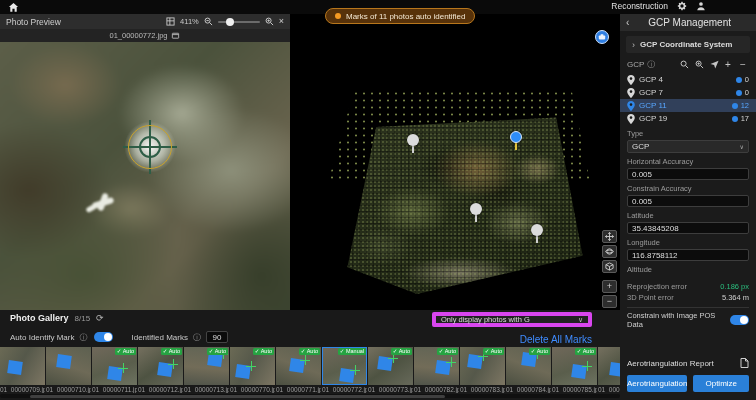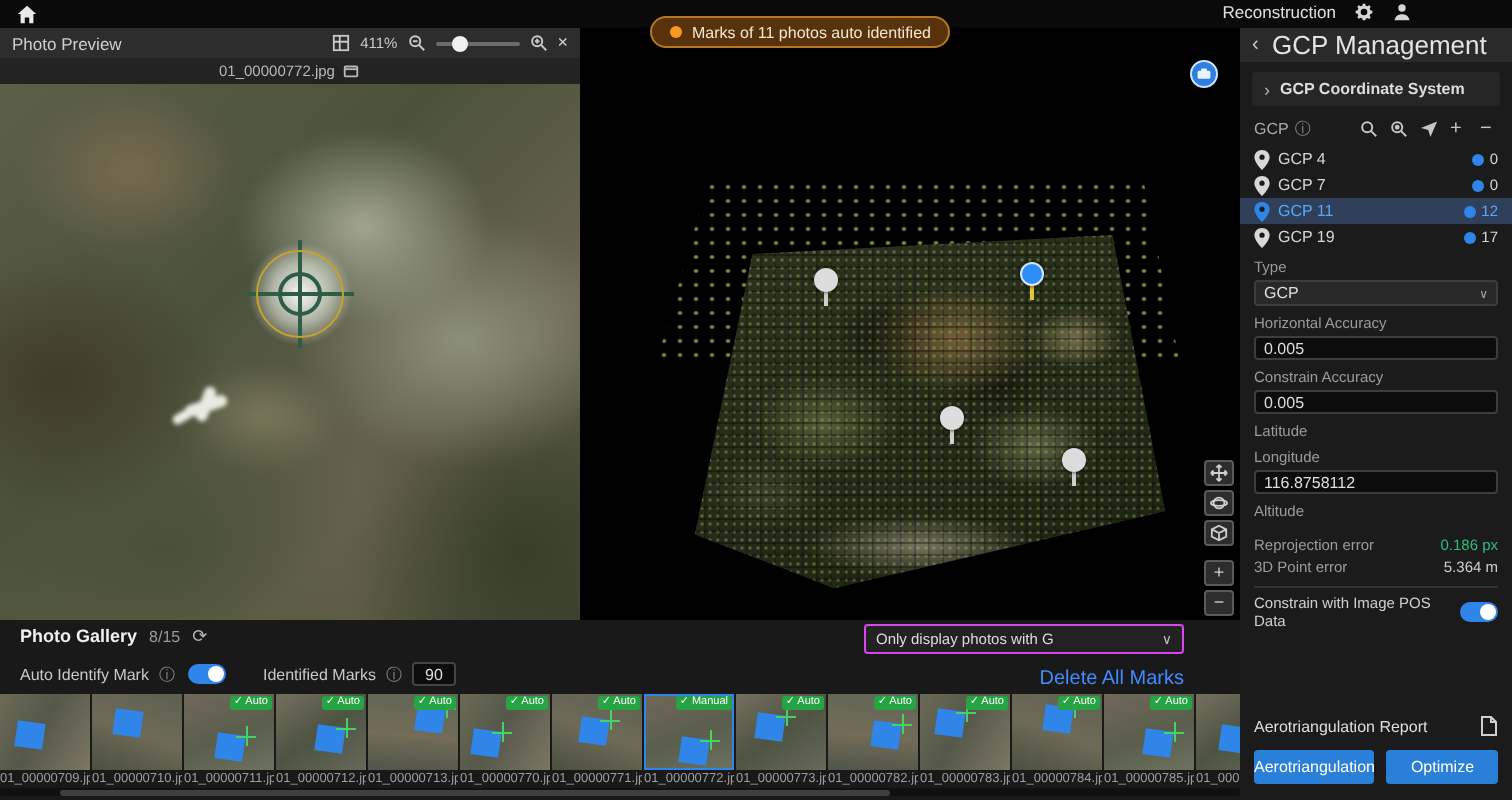--- a/index.html
+++ b/index.html
@@ -103,21 +103,21 @@
   .vp-tools { position:absolute; right:3px; top:216px; display:flex; flex-direction:column; gap:2px; }
   .vp-tool { width:15px; height:13px; background:#2d2d2d; border:1px solid #5a5a5a; border-radius:2px;
     color:#cfcfcf; display:flex; align-items:center; justify-content:center; font-size:9px; line-height:1; }
   .vp-tool svg { width:9px; height:9px; }
   .vp-tools .gap { height:3px; }
 
   
   .gcp-panel { position:absolute; left:620px; top:14px; width:136px; height:386px; background:#1b1b1b; }
   .gp-header { height:17px; background:#2a2a2a; display:flex; align-items:center; padding:0 6px; }
   .gp-back { color:#cfcfcf; font-size:10px; }
-  .gp-title { flex:1; text-align:center; font-size:13px; color:#e3e3e3; }
+  .gp-title { flex:1; text-align:center; font-size:10px; color:#e3e3e3; }
   .coord-row { margin:5px 6px 4px; height:17px; background:#262626; border-radius:2px;
     display:flex; align-items:center; gap:5px; padding:0 6px; }
   .coord-row .chev { color:#bbb; font-size:9px; }
   .coord-row .txt { font-size:8px; color:#ddd; font-weight:bold; }
   .gcp-toolbar { display:flex; align-items:center; padding:2px 7px 3px; }
   .gcp-toolbar .lbl { font-size:8px; color:#aaa; }
   .gcp-toolbar .info { font-size:8px; color:#8a8a8a; margin-left:3px; }
   .gcp-toolbar .ics { margin-left:auto; display:flex; align-items:center; gap:6px; }
   .gcp-toolbar .ics svg, .gcp-toolbar .ics span { width:9px; height:9px; color:#c5c5c5; font-size:10px; line-height:9px; }
   .gcp-list { margin-bottom:4px; }
@@ -154,21 +154,21 @@
   .blue-btn { flex:1; height:17px; background:#2a80d8; border:none; border-radius:2px; color:#fff;
     font-size:8px; font-family:"Liberation Sans",sans-serif; display:flex; align-items:center; justify-content:center; cursor:pointer; }
 
   
   .gallery { position:absolute; left:0; top:310px; width:620px; height:90px; background:#191919; }
   .g-row1 { position:absolute; left:10px; top:3px; display:flex; align-items:center; gap:6px; }
   .g-title { font-size:9px; font-weight:bold; color:#f0f0f0; }
   .g-counter { font-size:8px; color:#9a9a9a; }
   .g-refresh { font-size:9px; color:#b5b5b5; line-height:1; }
   .g-filter { position:absolute; right:28px; top:2px; width:160px; height:15px; background:#222;
-    border:1px solid #d946ef; border-radius:2px; display:flex; align-items:center; padding:0 5px; }
+    border:4px solid #d946ef; border-radius:2px; display:flex; align-items:center; padding:0 5px; }
   .g-filter .ft { font-size:7.5px; color:#dcdcdc; white-space:nowrap; overflow:hidden; }
   .g-filter .caret { margin-left:auto; font-size:7px; color:#bbb; }
   .g-row2 { position:absolute; left:10px; top:21px; display:flex; align-items:center; gap:5px; }
   .g-row2 .t { font-size:8px; color:#c9c9c9; }
   .g-row2 .info { font-size:8px; color:#8a8a8a; }
   .marks-input { width:22px; height:12px; background:#0c0c0c; border:1px solid #444; border-radius:2px;
     color:#dedede; font-size:8px; text-align:center; font-family:"Liberation Sans",sans-serif; }
   .g-delete { position:absolute; right:28px; top:24px; font-size:10px; color:#3f8cff; cursor:pointer; }
   .thumbs { position:absolute; left:0; top:37px; width:620px; height:47px; display:flex; gap:1px; overflow:hidden; }
   .thumb { flex:none; width:45px; cursor:pointer; position:relative; }
@@ -412,20 +412,21 @@
     <div class="field">
       <div class="flabel">Horizontal Accuracy</div>
       <input class="finput" value="0.005" style="">
     </div>
     <div class="field">
       <div class="flabel">Constrain Accuracy</div>
       <input class="finput" value="0.005" style="">
     </div>
     <div class="field">
       <div class="flabel">Latitude</div>
+      <input class="finput" value="35.43845208" style="">
     </div>
     <div class="field">
       <div class="flabel">Longitude</div>
       <input class="finput" value="116.8758112" style="">
     </div>
     <div class="field">
       <div class="flabel">Altitude</div>
     </div>
 
     <div class="err-rows">

